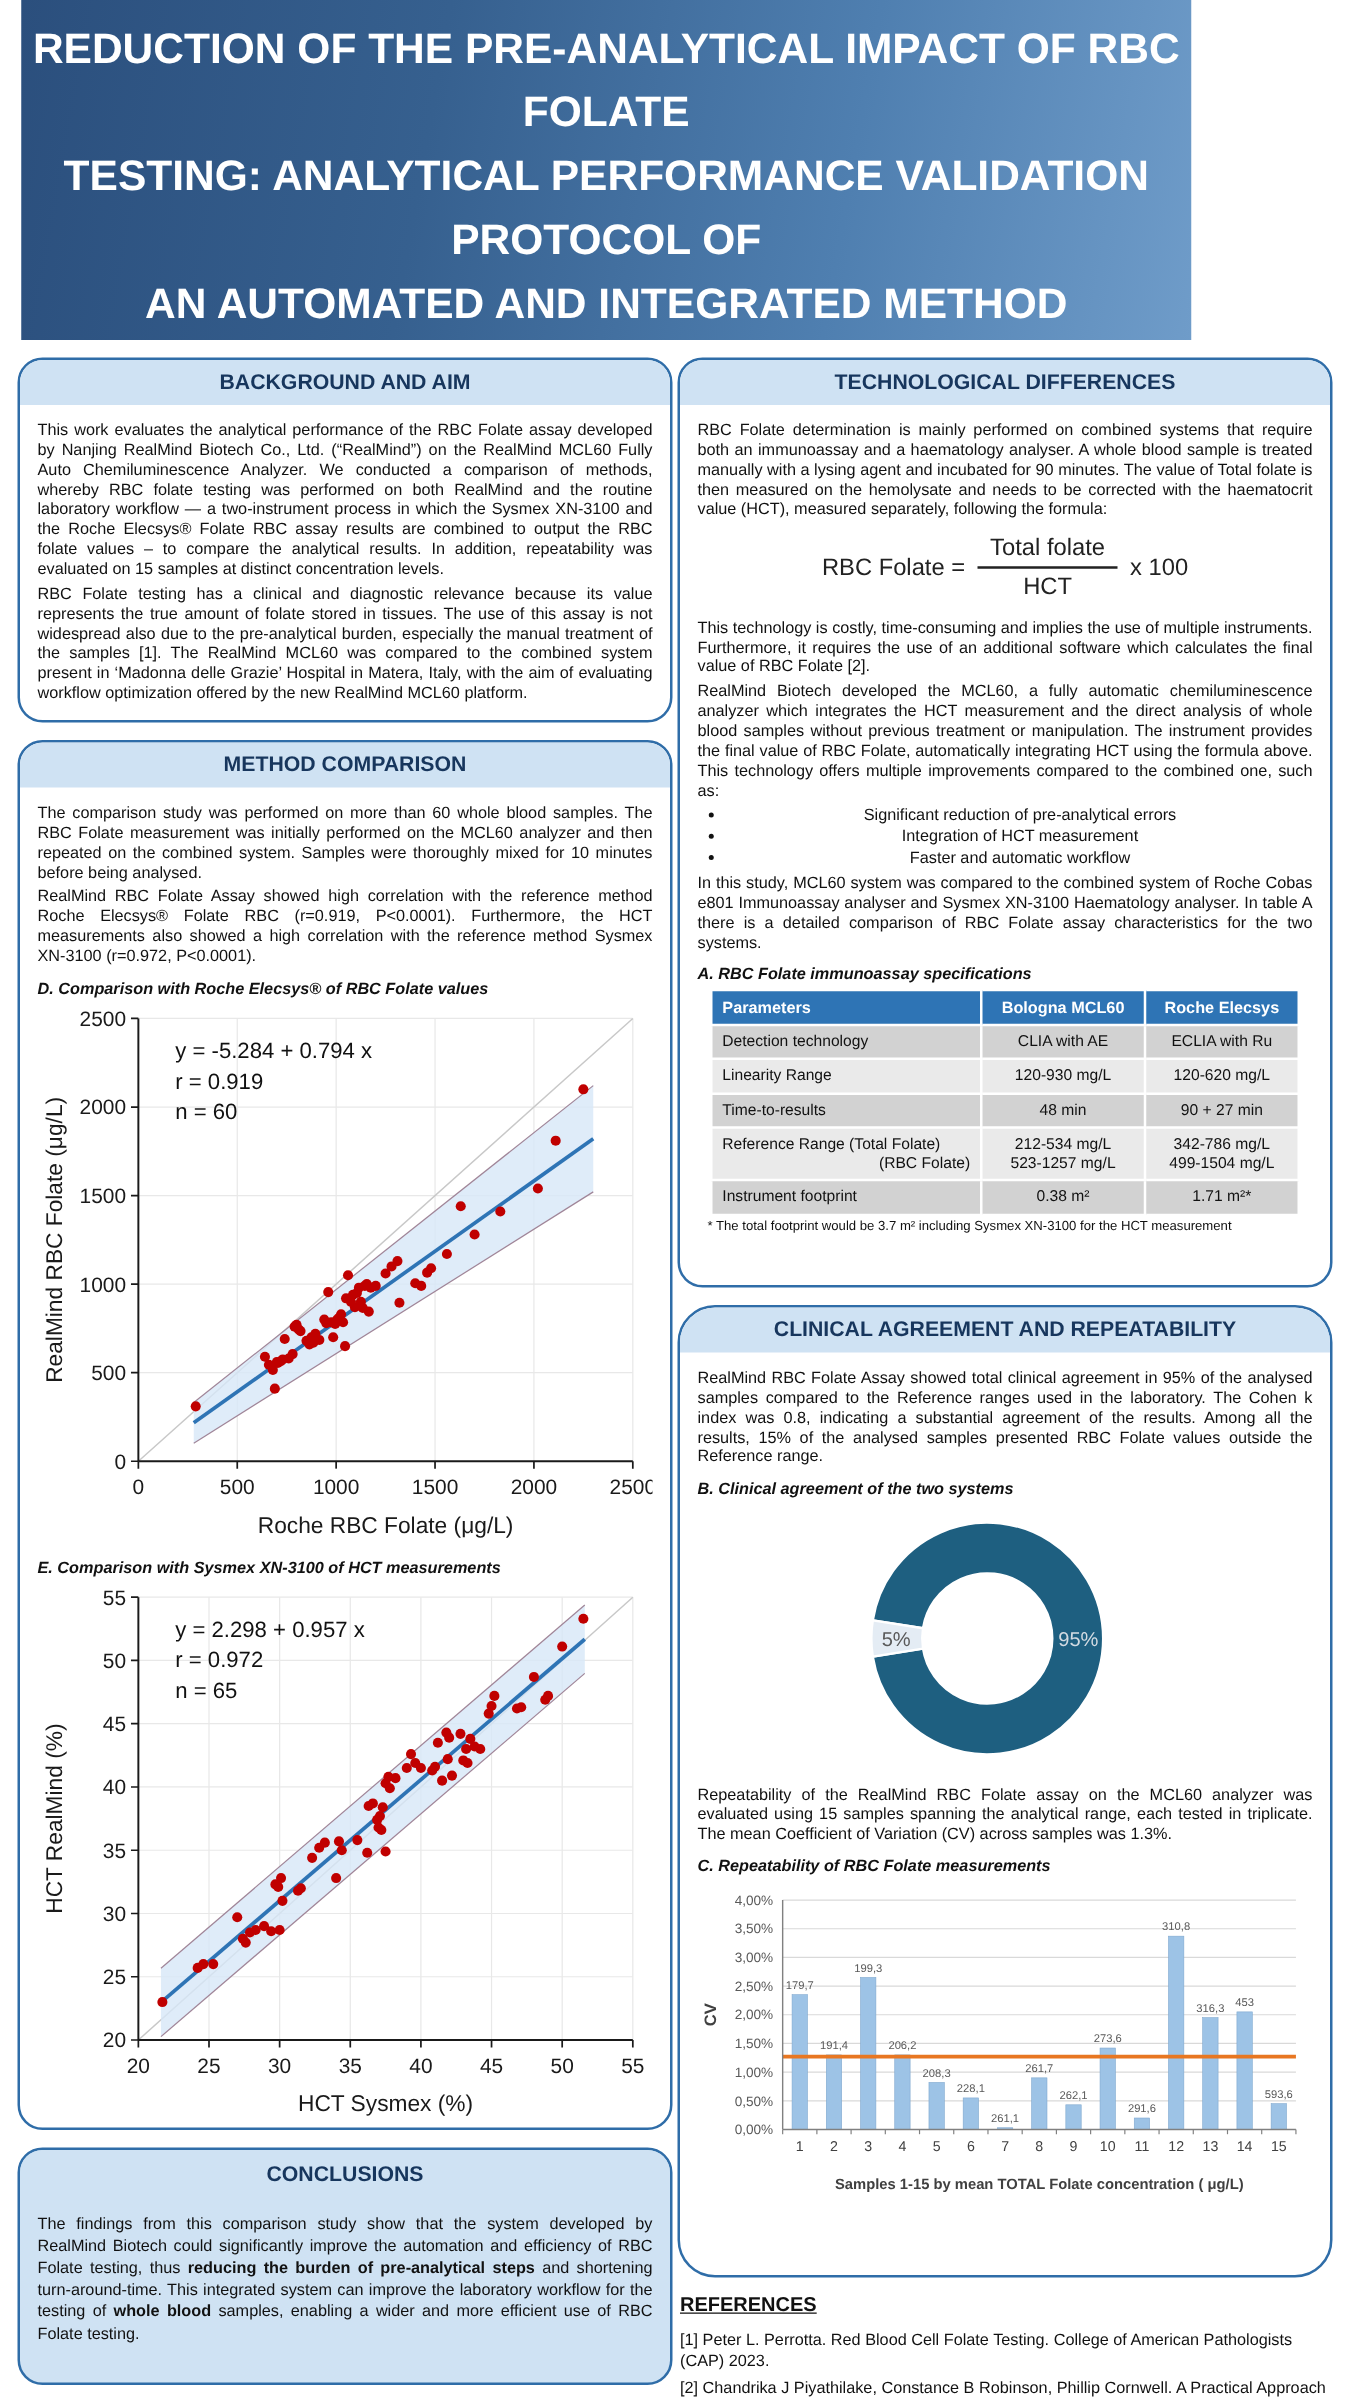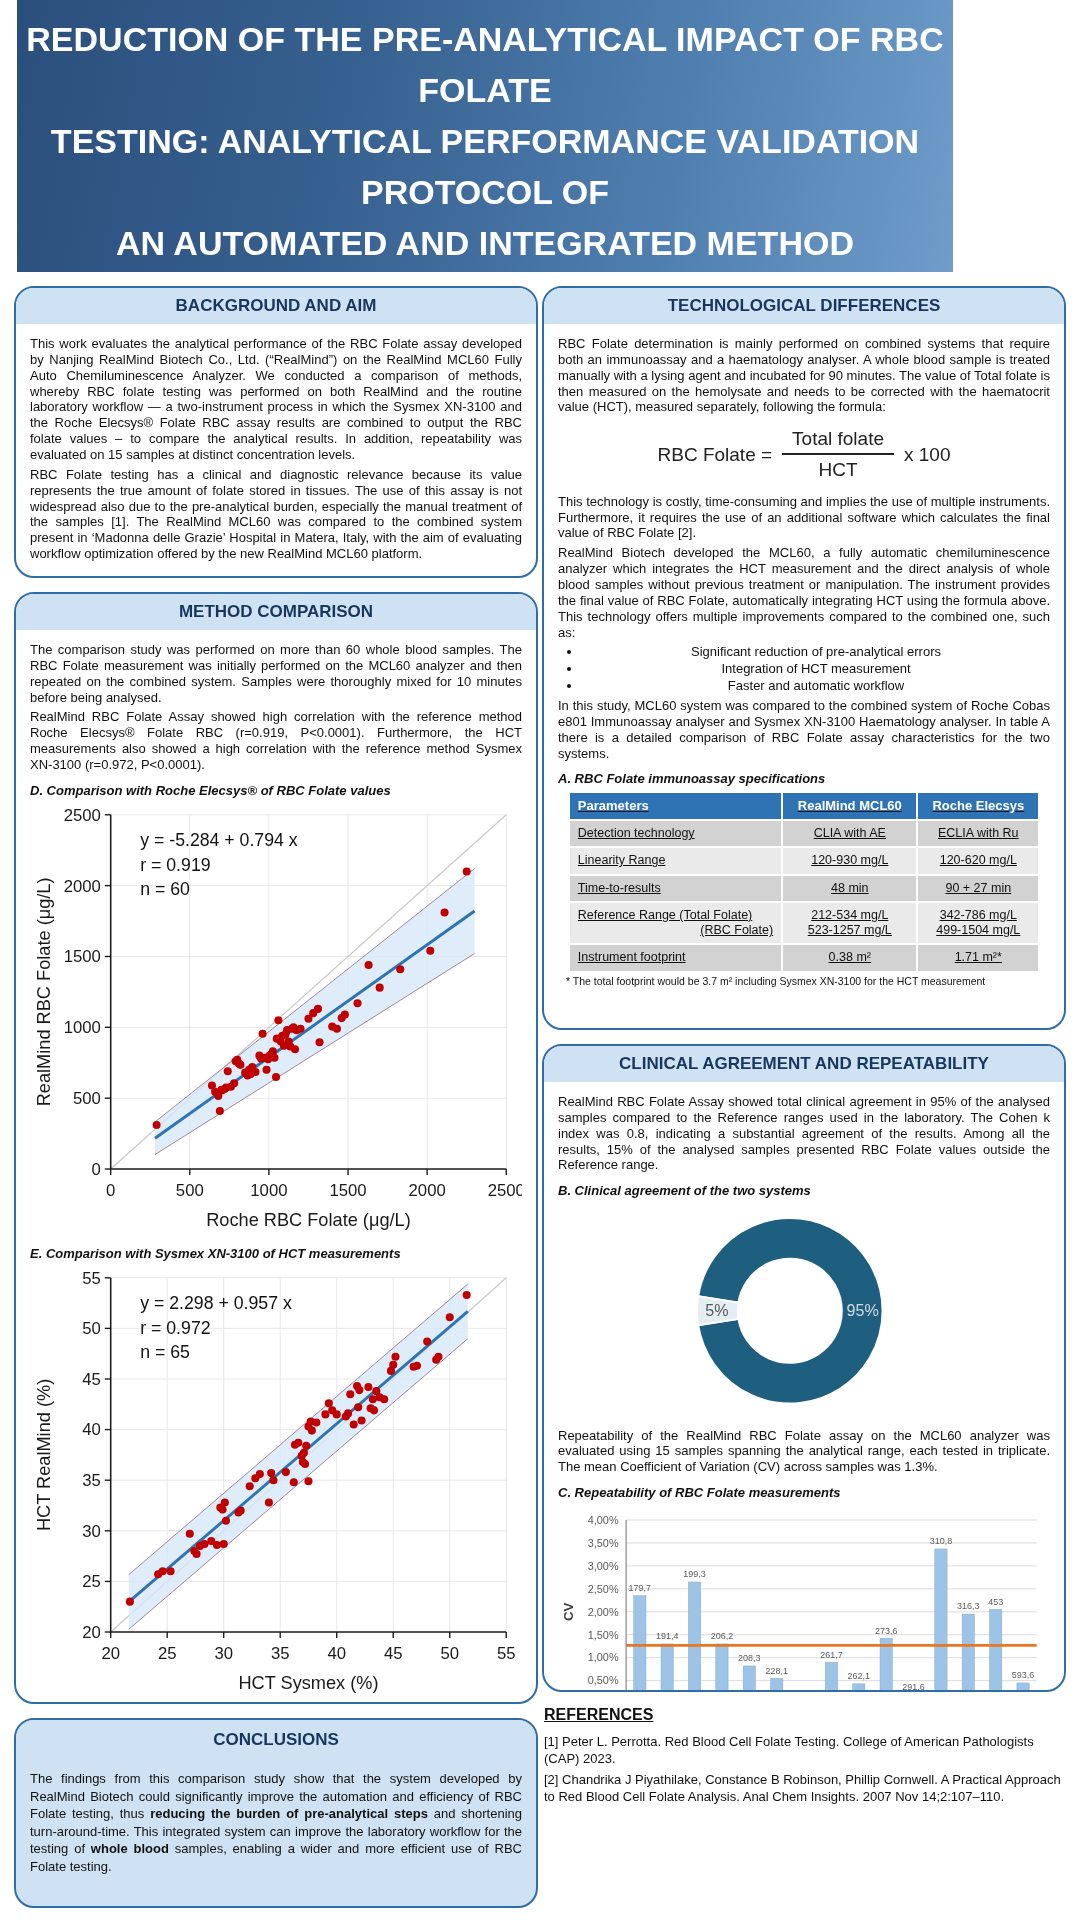--- a/index.html
+++ b/index.html
@@ -19,34 +19,34 @@
   .col{position:absolute;top:286px;width:524px;}
   .col.left{left:14px;} .col.right{left:542px;}
   .box{border:2.5px solid #2f6da8;border-radius:20px;overflow:hidden;background:#fff;margin-bottom:14px;box-sizing:border-box;}
   .box-hd{background:#cfe2f3;color:#17365d;font-weight:bold;font-size:17px;text-align:center;padding:8px 4px;}
   .box-bd{padding:8px 14px 10px 14px;font-size:13px;line-height:1.22;text-align:justify;}
   .box-bd p{margin:4px 0;}
   .cap{font-style:italic;font-weight:bold;font-size:13px;margin:10px 0 2px;text-align:left;}
   .bg-box{height:292px;} .mc-box{height:1112px;} .concl-box{height:190px;background:#cfe2f3;}
   .concl-box .box-hd{background:#cfe2f3;padding-top:10px;}
   .concl-box .box-bd{font-size:13px;line-height:1.35;background:#cfe2f3;}
-  .td-box{height:744px;} .ca-box{height:648px;}
+  .td-box{height:744px;} .ca-box{height:778px;border-radius:30px;}
   .plot{width:100%;display:block;}
 
   
   .formula{display:flex;justify-content:center;align-items:center;font-size:19px;color:#222;margin:12px 0;}
   .frac{display:inline-flex;flex-direction:column;text-align:center;margin:0 10px;}
   .frac .num{border-bottom:2px solid #222;padding:0 10px 3px;}
   .frac .den{padding-top:3px;}
 
   ul.blts{margin:2px 0 4px 6px;padding-left:18px;text-align:center;}
   ul.blts li{margin:1px 0;}
 
   
-  table.tbl{border-collapse:collapse;margin:4px auto 2px;width:96%;text-decoration:underline;}
+  table.tbl{border-collapse:collapse;margin:4px auto 2px;width:96%;}
   .tbl th,.tbl td{border:2.5px solid #fff;padding:5px 8px;font-size:12.5px;white-space:pre-line;}
   .tbl th{background:#2e74b5;color:#fff;text-align:center;font-size:13px;}
   .tbl th.pleft{text-align:left;}
   .tbl td.lbl{text-align:left;} .tbl td.val{text-align:center;}
   .tbl tr.odd td{background:#d2d2d2;} .tbl tr.even td{background:#eaeaea;}
   .lbl2{display:block;text-align:right;}
   .foot{font-size:10.5px;margin:2px 0 0 8px;text-align:left;}
 
   
   .refs-hd{font-weight:bold;font-size:16px;margin:14px 0 10px 2px;text-decoration:underline;}
@@ -354,21 +354,21 @@
           <li>Significant reduction of pre-analytical errors</li>
           <li>Integration of HCT measurement</li>
           <li>Faster and automatic workflow</li>
         </ul>
         <p>In this study, MCL60 system was compared to the combined system of Roche Cobas e801 Immunoassay analyser and Sysmex XN-3100 Haematology analyser. In table A there is a detailed comparison of RBC Folate assay characteristics for the two systems.</p>
         <div class="cap">A. RBC Folate immunoassay specifications</div>
         <table class="tbl">
           <thead>
             <tr>
               <th class="pleft">Parameters</th>
-              <th>RealMind MCL60</th>
+              <th>Bologna MCL60</th>
               <th>Roche Elecsys</th>
             </tr>
           </thead>
           <tbody>
             <tr class="odd">
               <td class="lbl">Detection technology</td>
               <td class="val">CLIA with AE</td>
               <td class="val">ECLIA with Ru</td>
             </tr>
             <tr class="even">

